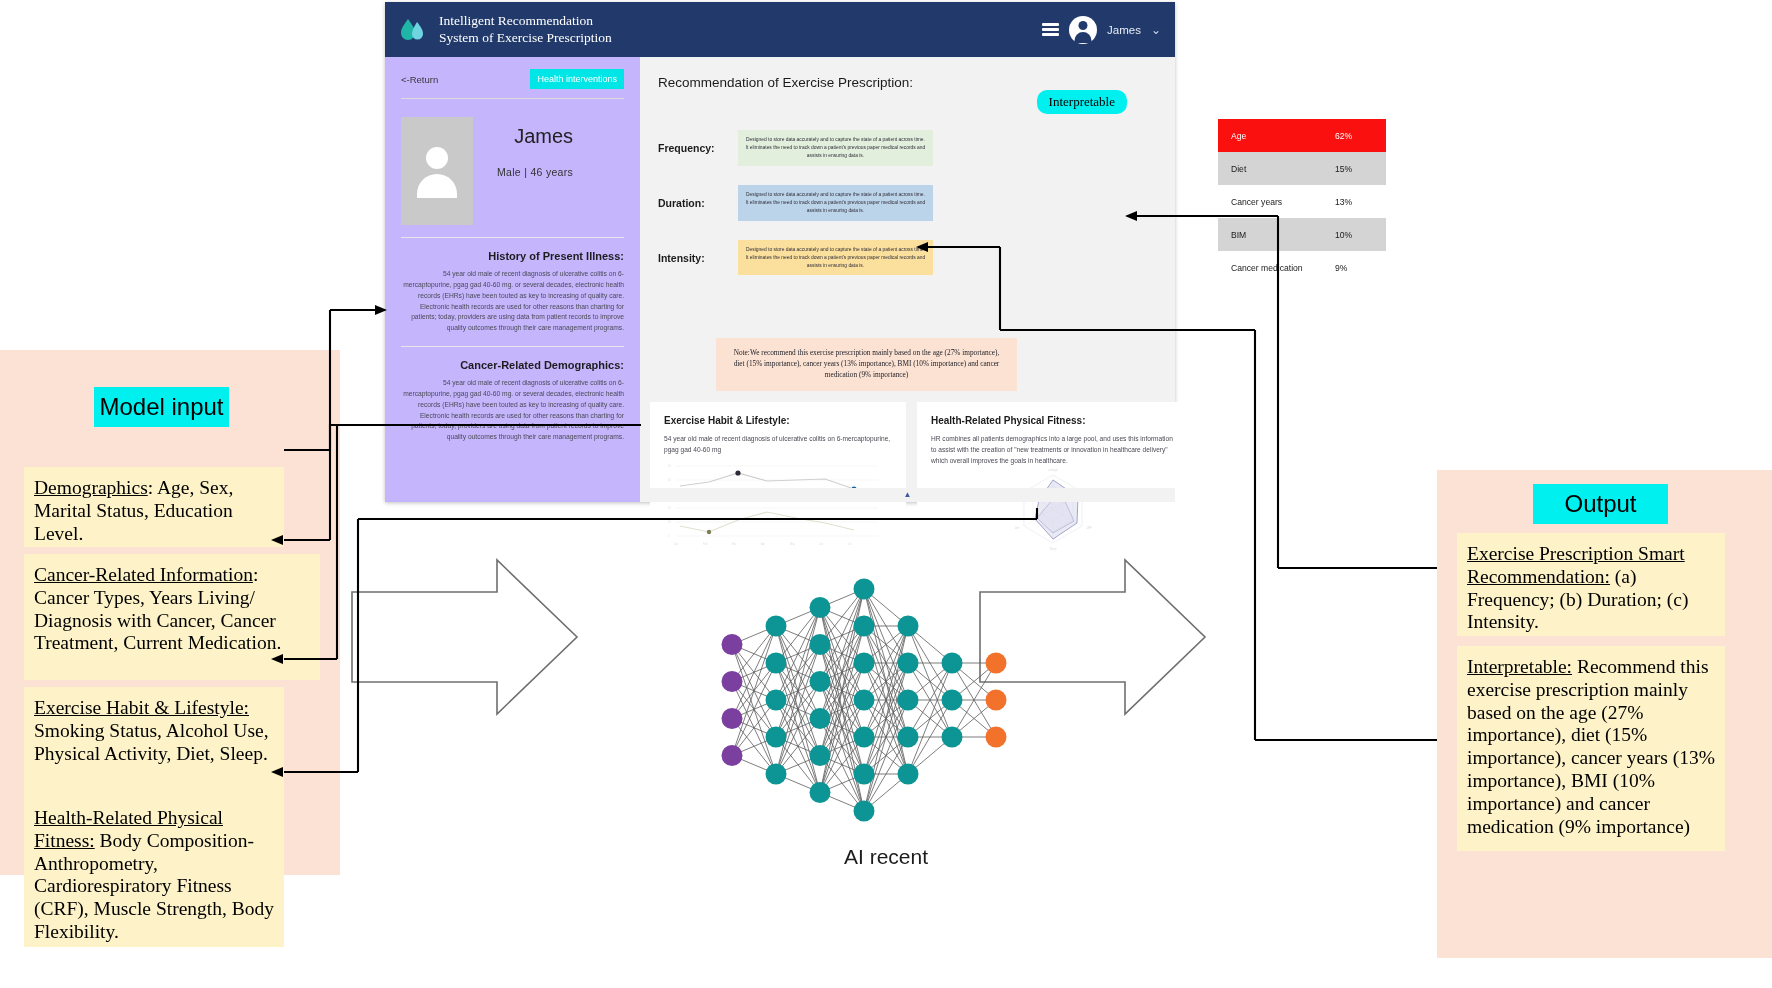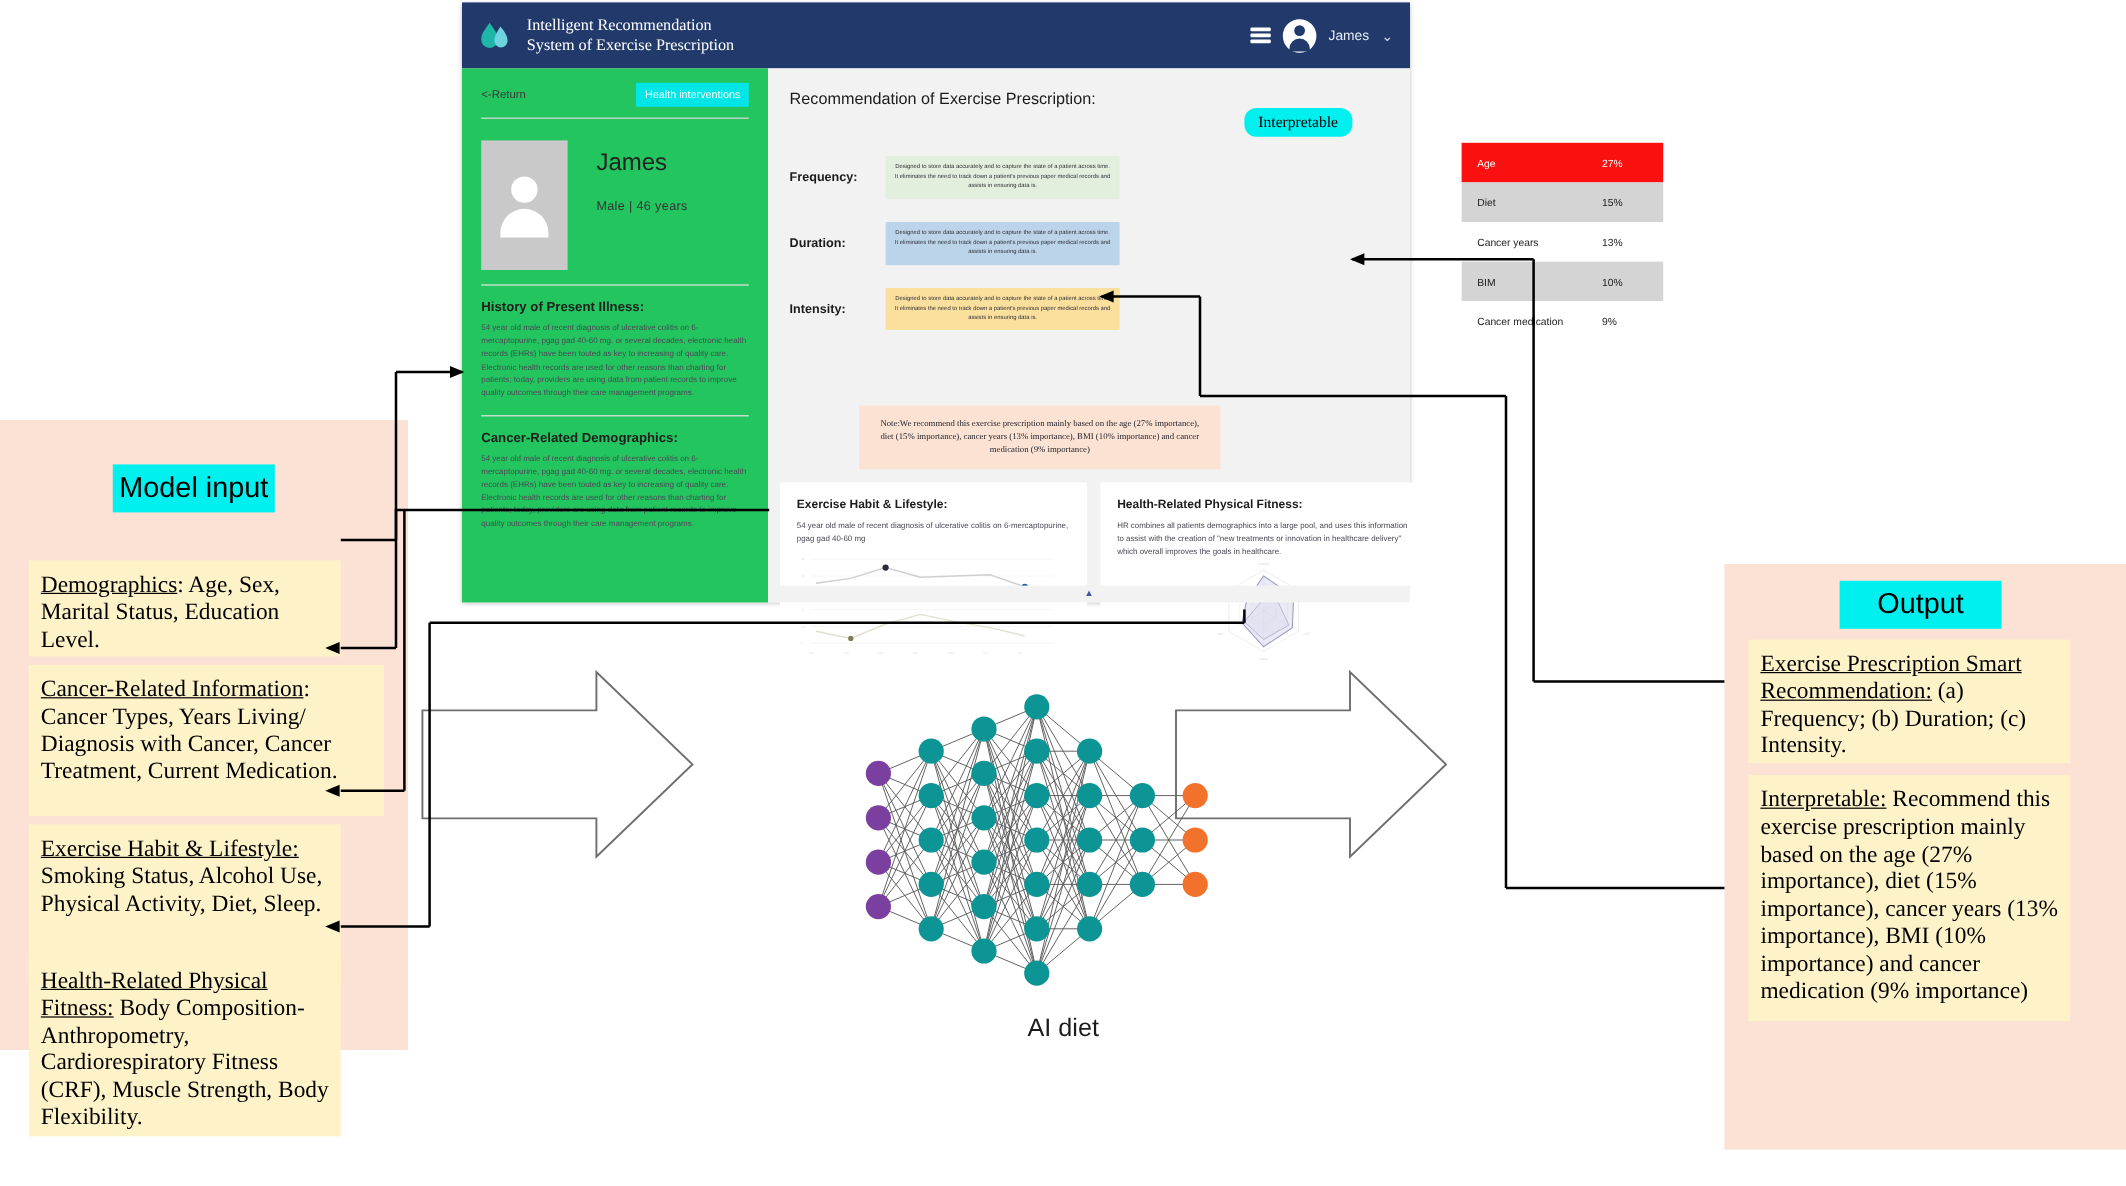--- a/index.html
+++ b/index.html
@@ -50,21 +50,21 @@
   #appbar-right{margin-left:auto;display:flex;align-items:center;gap:10px;}
   #hamburger{width:17px;height:13px;display:flex;flex-direction:column;justify-content:space-between;}
   #hamburger i{display:block;height:2.6px;background:#fff;border-radius:1px;}
   #avatar{width:28px;height:28px;border-radius:50%;background:#fff;position:relative;}
   #avatar:before{content:"";position:absolute;left:50%;top:5px;width:9px;height:9px;border-radius:50%;background:#223a6b;transform:translateX(-50%);}
   #avatar:after{content:"";position:absolute;left:50%;top:16px;width:17px;height:11px;border-radius:9px 9px 0 0;background:#223a6b;transform:translateX(-50%);}
   #user-name{color:#e8ecf5;font-size:11.5px;}
   #chev{color:#cfd7e8;font-size:12px;}
 
   #appbody{display:flex;height:445px;}
-  #left-col{width:255px;background:#22c55e;padding:12px 16px 0 16px;box-sizing:border-box;}
+  #left-col{width:255px;background:#c4b5fd;padding:12px 16px 0 16px;box-sizing:border-box;text-align:right;}
   #right-col{flex:1;background:#f2f2f3;position:relative;}
 
   #leftnav{display:flex;align-items:center;justify-content:space-between;}
   #return-link{font-size:9.5px;color:#3a3a3a;}
   #hi-btn{background:#00e6e6;color:#fff;font-size:9px;padding:5px 7px;}
   .hr{height:1px;background:#e3d9d6;margin:9px 0 0 0;}
   .hr2{height:1px;background:#e6e6e6;margin:12px 0;}
 
   #profile{display:flex;align-items:flex-start;margin-top:18px;}
   #ava-big{width:72px;height:108px;background:#c9c9c9;position:relative;flex:0 0 auto;}
@@ -224,21 +224,21 @@
         </div>
         <div class="presc-row">
           <div class="presc-label">Intensity:</div>
           <div class="presc-box bx-yellow">Designed to store data accurately and to capture the state of a patient across time. It eliminates the need to track down a patient's previous paper medical records and assists in ensuring data is.</div>
         </div>
       </div>
 
       <div id="imp-table">
         <div class="imp-row r-red">
           <span class="k">Age</span>
-          <span class="v">27%</span>
+          <span class="v">62%</span>
         </div>
         <div class="imp-row r-grey">
           <span class="k">Diet</span>
           <span class="v">15%</span>
         </div>
         <div class="imp-row r-white">
           <span class="k">Cancer years</span>
           <span class="v">13%</span>
         </div>
         <div class="imp-row r-grey">
@@ -322,21 +322,21 @@
         </div>
       </div>
 
       <div id="strip">
         <span id="strip-arrow">▲</span>
       </div>
     </div>
   </div>
 </div>
 
-<div id="ai-label">AI diet</div>
+<div id="ai-label">AI recent</div>
 
 <svg class="overlay">
 
   <polygon points="352,592 497,592 497,560 577,637 497,714 497,682 352,682" fill="#ffffff" stroke="#6f6f6f" stroke-width="1.6"></polygon>
 
   <polygon points="980,592 1125,592 1125,560 1205,637 1125,714 1125,682 980,682" fill="#ffffff" stroke="#6f6f6f" stroke-width="1.6"></polygon>
 
   <g stroke="#000" stroke-width="2.1" fill="none">
 
     <path d="M284,450 H330 M330,450 V310 M330,310 H385"></path>

